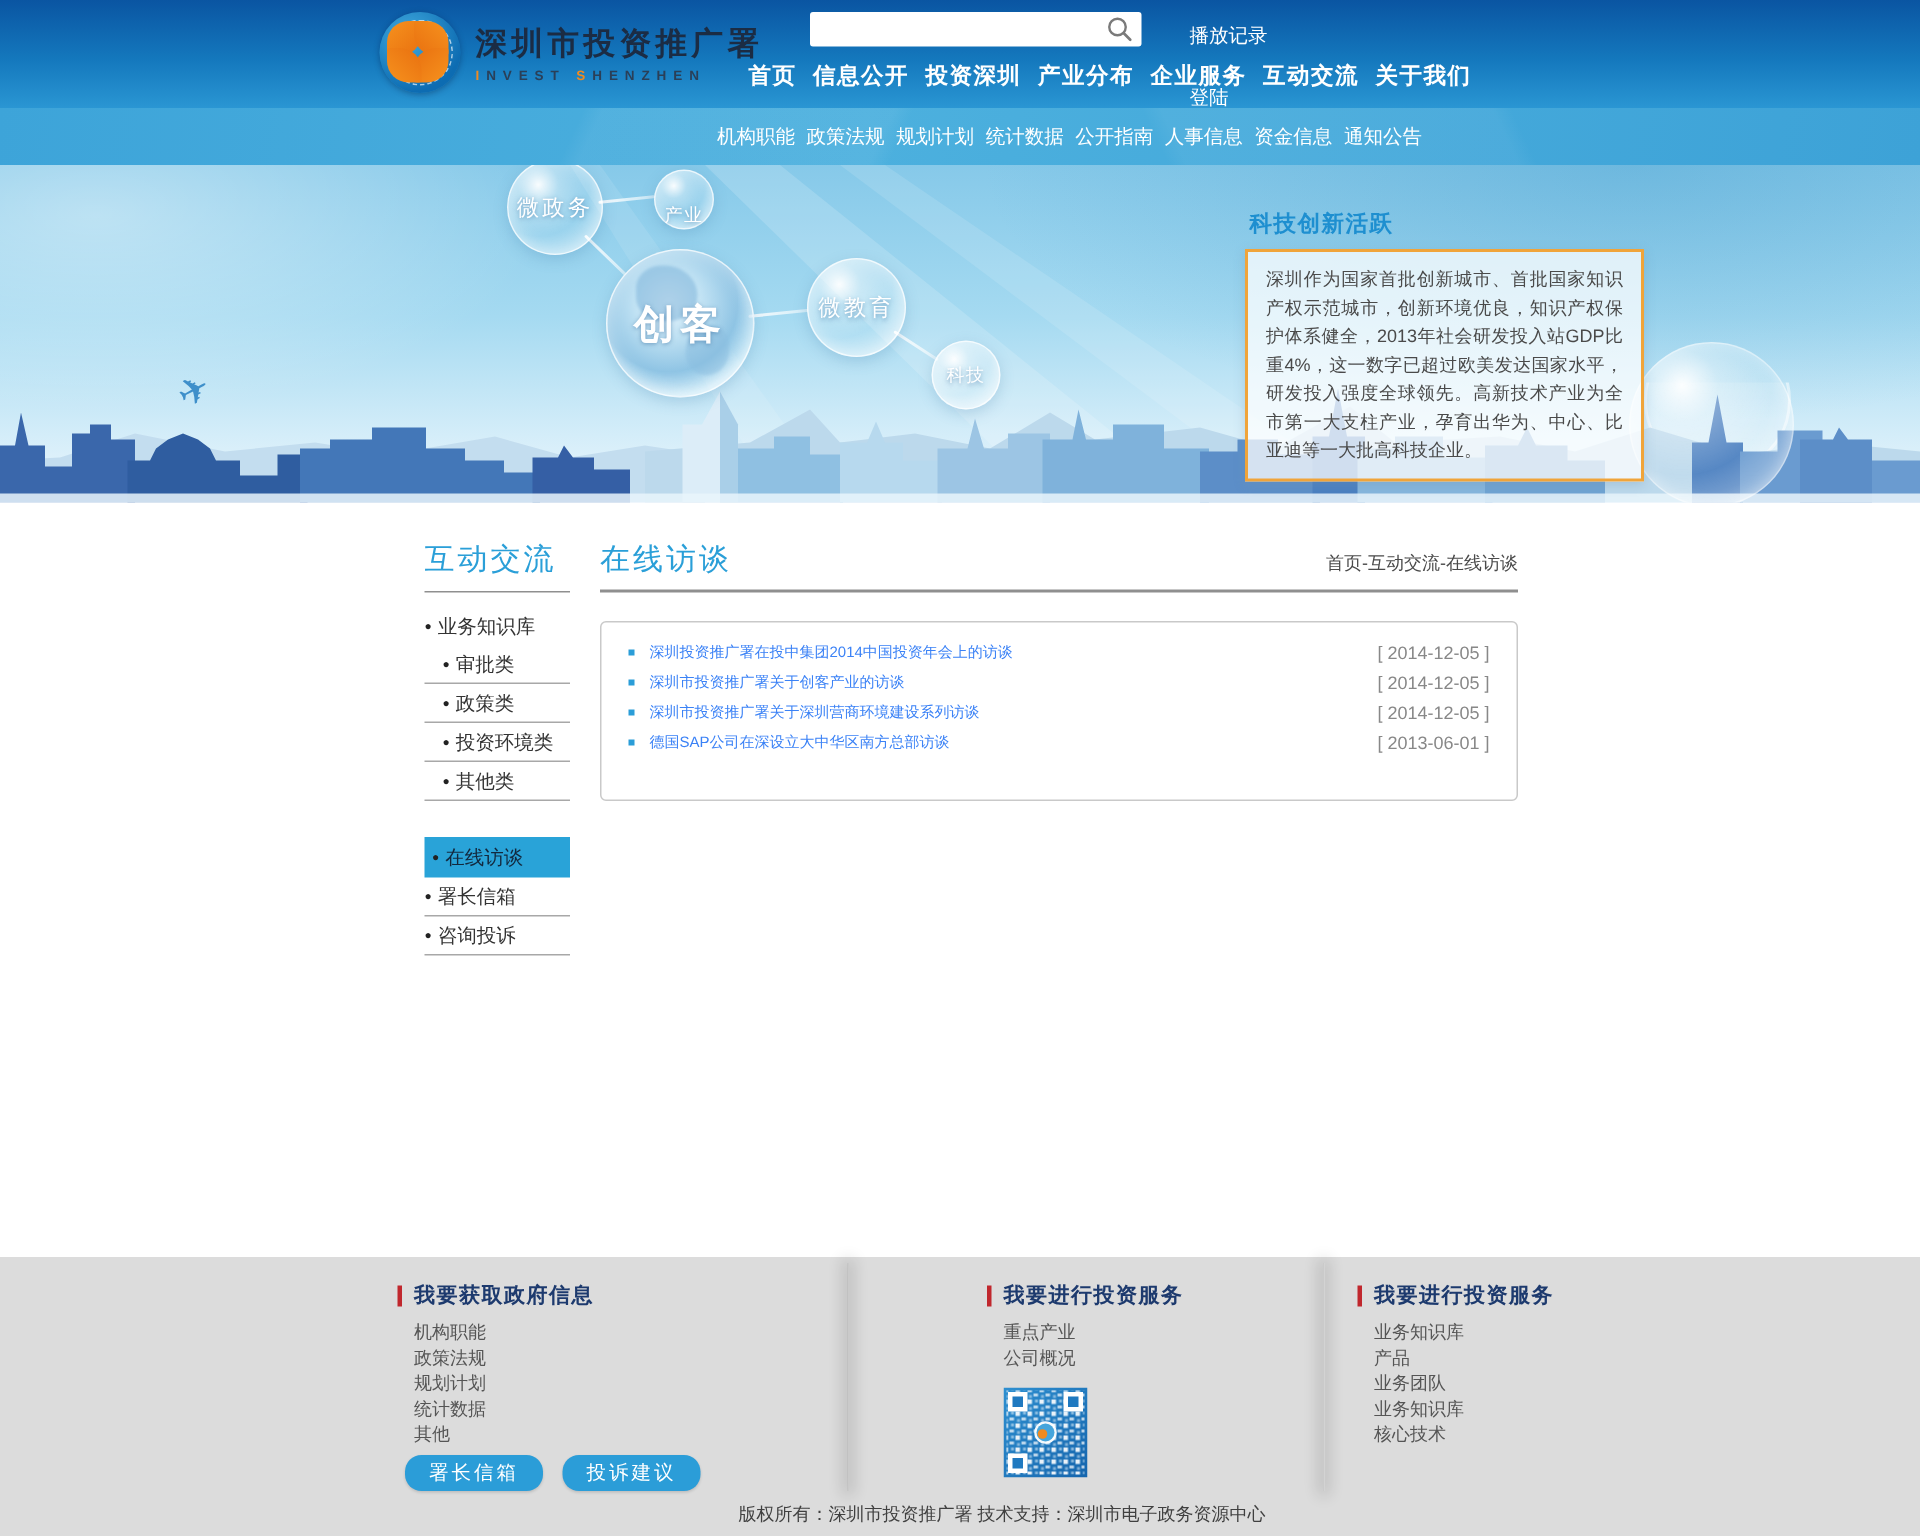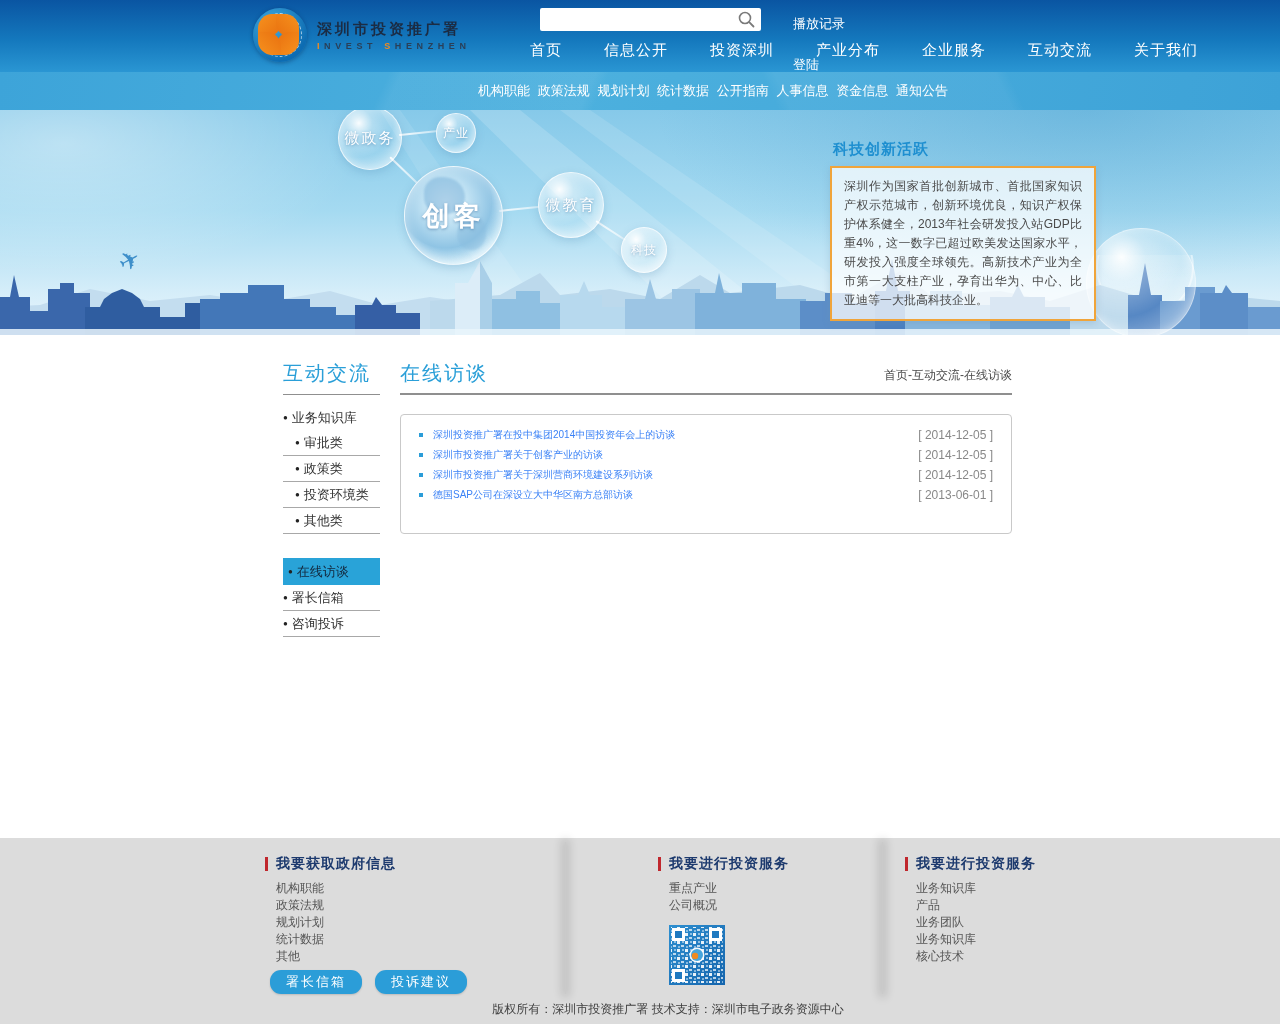--- a/index.html
+++ b/index.html
@@ -15,34 +15,34 @@
     background:radial-gradient(circle at 35% 30%,#41abdf,#0d6cb2 72%);
     box-shadow:0 1px 4px rgba(0,20,60,.35);}
   .badge::before{content:"";position:absolute;inset:5px;border:1px dashed rgba(255,255,255,.65);border-radius:50%;}
   .petal{position:absolute;left:14px;top:15px;width:23px;height:23px;
     background:linear-gradient(135deg,#f6921e,#e9700f);border-radius:62% 8% 62% 8%;}
   .p1{transform:translate(-9px,-9px);}
   .p2{transform:translate(9px,-9px) rotate(90deg);}
   .p3{transform:translate(9px,9px) rotate(180deg);}
   .p4{transform:translate(-9px,9px) rotate(270deg);}
   .logo-text{margin-left:10px;}
-  .logo-title{font-size:15px;font-weight:bold;color:#1b2c44;letter-spacing:3px;white-space:nowrap;}
+  .logo-title{font-size:21px;font-weight:bold;color:#1b2c44;letter-spacing:3px;white-space:nowrap;}
   .logo-sub{margin-top:2px;font-size:9px;font-weight:bold;letter-spacing:4.6px;color:#2a3f58;}
   .logo-sub span{display:inline-block;}
   .logo-sub span::first-letter{color:#f08a1f;}
 
   .search{position:absolute;left:540px;top:8px;width:221px;height:23px;border:none;border-radius:2px;
     background:#fff;padding:0 26px 0 8px;font-size:12px;outline:none;box-sizing:border-box;color:#333;}
   .search-icon{position:absolute;left:737px;top:10px;width:19px;height:19px;cursor:pointer;}
 
   .utility{position:absolute;left:793px;top:15px;display:flex;gap:23px;flex-direction:column;}
   .utility a{color:#fff;font-size:13px;cursor:pointer;white-space:nowrap;}
 
   .mainnav{position:absolute;left:499px;top:41px;display:flex;gap:11px;}
-  .mainnav a{color:#fff;font-size:15px;font-weight:normal;letter-spacing:1px;cursor:pointer;white-space:nowrap;margin-left:31px;}
+  .mainnav a{color:#fff;font-size:15px;font-weight:bold;letter-spacing:1px;cursor:pointer;white-space:nowrap;}
 
   
   .subnav{position:absolute;left:0;top:72px;width:1280px;height:38px;
     background:linear-gradient(100deg,#3da4d9 0%,#4cb0de 45%,#3da2d7 100%);}
   .subnav::before{content:"";position:absolute;inset:0;
     background:linear-gradient(115deg,transparent 30%,rgba(255,255,255,.06) 31%,rgba(255,255,255,.06) 46%,transparent 47%),
                linear-gradient(65deg,transparent 60%,rgba(255,255,255,.05) 61%,rgba(255,255,255,.05) 78%,transparent 79%);}
   .subnav-inner{position:absolute;left:478px;top:0;width:470px;height:38px;display:flex;align-items:center;justify-content:space-between;}
   .subnav-inner a{color:#fff;font-size:13px;cursor:pointer;white-space:nowrap;position:relative;}
 
@@ -55,21 +55,21 @@
   .rays{position:absolute;left:0;top:0;width:1280px;height:225px;}
   .skyline{position:absolute;left:0;bottom:0;width:1280px;height:80px;}
   .plane{position:absolute;left:119px;top:136px;font-size:25px;color:#3e8fca;transform:rotate(-28deg);}
 
   .bubble{position:absolute;border-radius:50%;display:flex;align-items:center;justify-content:center;
     color:#fff;border:1px solid rgba(255,255,255,.78);cursor:pointer;
     background:radial-gradient(circle at 32% 26%,rgba(255,255,255,.95) 0%,rgba(255,255,255,.35) 22%,rgba(255,255,255,.07) 55%,rgba(255,255,255,.45) 92%);
     box-shadow:inset 0 0 12px rgba(255,255,255,.55),0 3px 9px rgba(70,130,175,.25);
     text-shadow:0 1px 3px rgba(55,105,155,.55);}
   .b1{left:338px;top:-4px;width:62px;height:62px;font-size:15px;letter-spacing:2px;}
-  .b2{left:436px;top:3px;width:38px;height:38px;font-size:12px;letter-spacing:1px;}
+  .b2{left:436px;top:3px;width:38px;height:38px;font-size:12px;letter-spacing:1px;align-items:flex-end;}
   .b3{left:404px;top:56px;width:97px;height:97px;font-size:27px;font-weight:bold;letter-spacing:4px;
     background:radial-gradient(circle at 42% 36%,#eaf6fd 0%,#c2e3f4 26%,#8fc4e4 55%,rgba(255,255,255,.25) 74%,rgba(255,255,255,.55) 95%);}
   .b3::before{content:"";position:absolute;left:20%;top:10%;width:42%;height:38%;
     background:#7eb4da;border-radius:46% 60% 52% 48%;opacity:.55;filter:blur(1px);}
   .b3::after{content:"";position:absolute;right:16%;bottom:14%;width:30%;height:34%;
     background:#8abddf;border-radius:60% 42% 55% 50%;opacity:.5;filter:blur(1px);}
   .b3 span{position:relative;z-index:1;font-family:Liberation Serif, serif;}
   .b4{left:538px;top:62px;width:64px;height:64px;font-size:15px;letter-spacing:2px;}
   .b5{left:621px;top:117px;width:44px;height:44px;font-size:12px;letter-spacing:1px;}
   .bghost{left:1086px;top:118px;width:108px;height:108px;border-color:rgba(255,255,255,.5);

